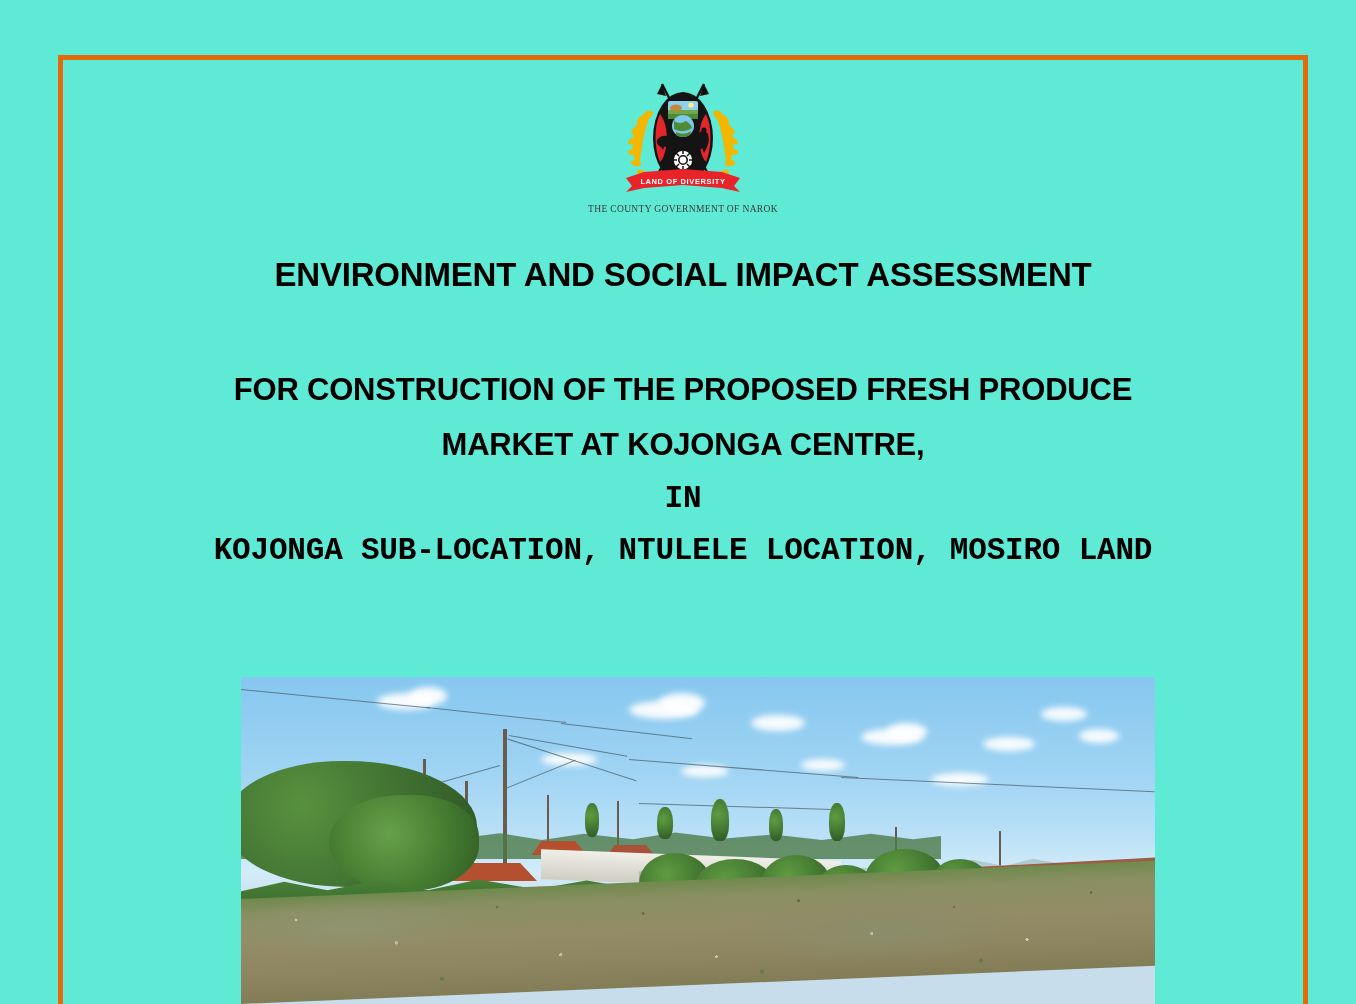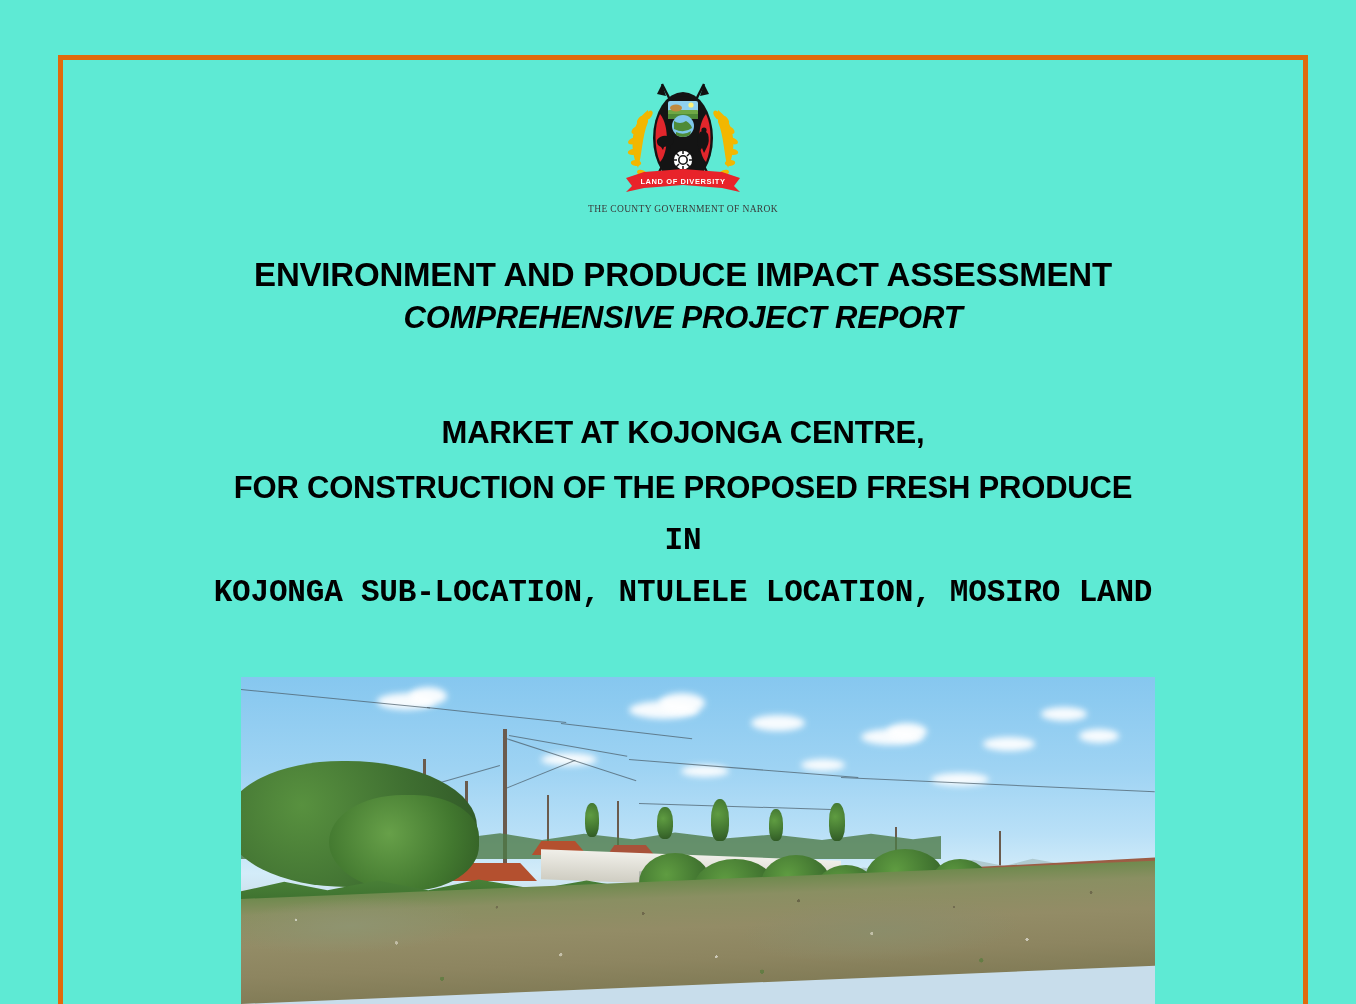--- a/index.html
+++ b/index.html
@@ -398,26 +398,25 @@
         </g>
         <path d="M70 96 l1 6 M75 96 l0 6 M80 96 l-1 6" stroke="#141414" stroke-width="1.4" fill="none"></path>
 
         <path d="M18 104 L36 98 L75 95 L114 98 L132 104 L126 112 L132 118 L114 114 L75 111 L36 114 L18 118 L24 112 Z" fill="#e8232a"></path>
         <text x="75" y="110" font-family="Liberation Sans, sans-serif" font-size="7.5" font-weight="bold" fill="#ffffff" text-anchor="middle" letter-spacing="0.6">LAND OF DIVERSITY</text>
       </svg>
 
       <div id="emblem-caption">THE COUNTY GOVERNMENT OF NAROK</div>
     </div>
 
-    <div class="title-main">ENVIRONMENT AND PRODUCE IMPACT ASSESSMENT</div>
-    <div class="title-sub">COMPREHENSIVE PROJECT REPORT</div>
+    <div class="title-main">ENVIRONMENT AND SOCIAL IMPACT ASSESSMENT</div>
 
     <div id="body-lines">
+      <div class="title-body">FOR CONSTRUCTION OF THE PROPOSED FRESH PRODUCE</div>
       <div class="title-body">MARKET AT KOJONGA CENTRE,</div>
-      <div class="title-body">FOR CONSTRUCTION OF THE PROPOSED FRESH PRODUCE</div>
       <div class="title-body tight">IN</div>
       <div class="title-body tight">KOJONGA SUB-LOCATION, NTULELE LOCATION, MOSIRO LAND</div>
     </div>
 
     <div id="site-photo-wrap">
       <div id="site-photo">
 
         <div class="cloud" style="left:136px; top:16px;  width:58px; height:17px;"></div>
         <div class="cloud" style="left:168px; top:10px;  width:38px; height:18px;"></div>
         <div class="cloud" style="left:388px; top:24px;  width:70px; height:18px;"></div>

